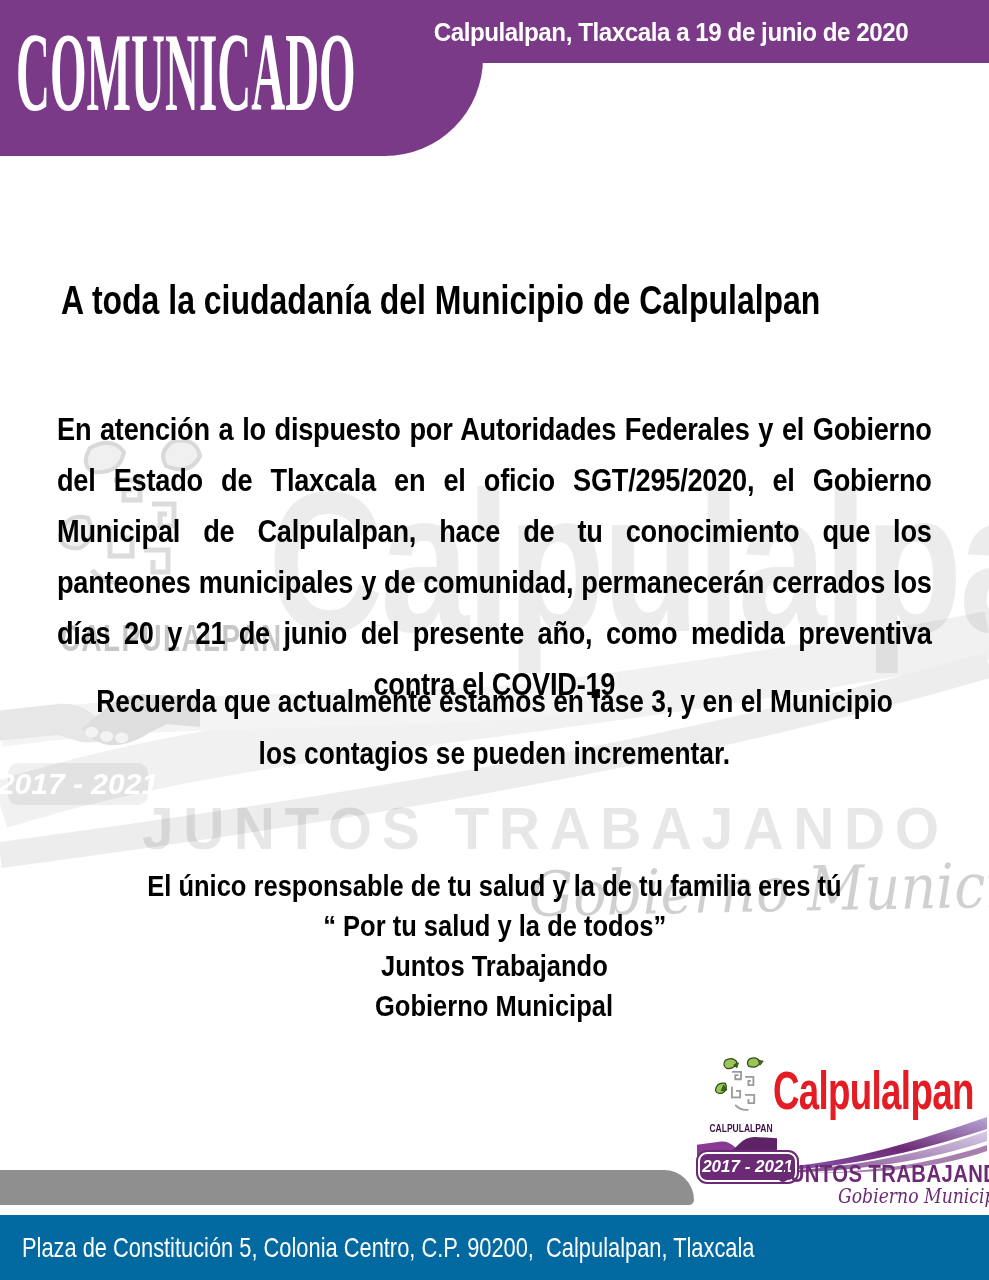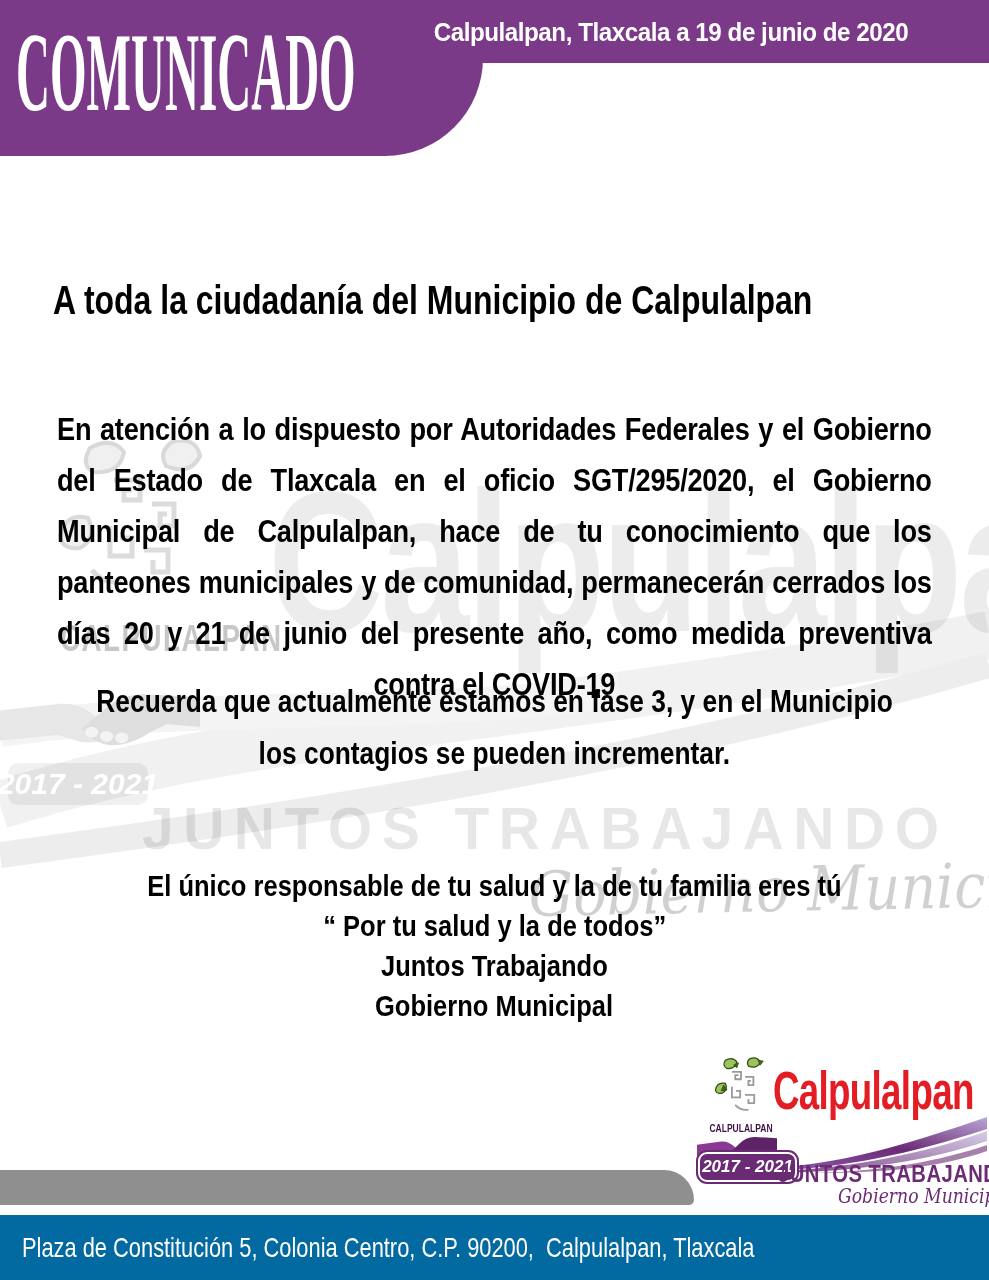--- a/index.html
+++ b/index.html
@@ -45,21 +45,21 @@
     position:absolute; top:16px; left:16px; margin:0; color:#fff;
     font-family:"Liberation Serif", serif; font-weight:bold; font-size:112px;
     line-height:1; transform:scaleX(0.42); transform-origin:0 0; white-space:nowrap;
   }
   .dateline {
     position:absolute; top:17px; right:81px; color:#fff; font-weight:bold;
     font-size:26px; letter-spacing:-0.5px; white-space:nowrap;
     transform:scaleX(0.93); transform-origin:100% 50%;
   }
   
-  .heading { position:absolute; top:276px; left:0; width:866px; display:flex; justify-content:center; }
+  .heading { position:absolute; top:276px; left:8px; width:866px; display:flex; justify-content:center; }
   .heading span { white-space:nowrap; font-weight:bold; font-size:41px; transform:scaleX(0.78); line-height:48px; }
   .para1 {
     position:absolute; top:404px; left:57px; width:1029px;
     transform:scaleX(0.85); transform-origin:0 0;
     font-size:32px; font-weight:bold; line-height:51px;
     text-align:justify; text-align-last:center; letter-spacing:-0.3px;
   }
   .para2 { position:absolute; top:676px; left:0; width:989px; }
   .para2 .cline { height:52px; }
   .para2 .cline span { font-size:31px; }

